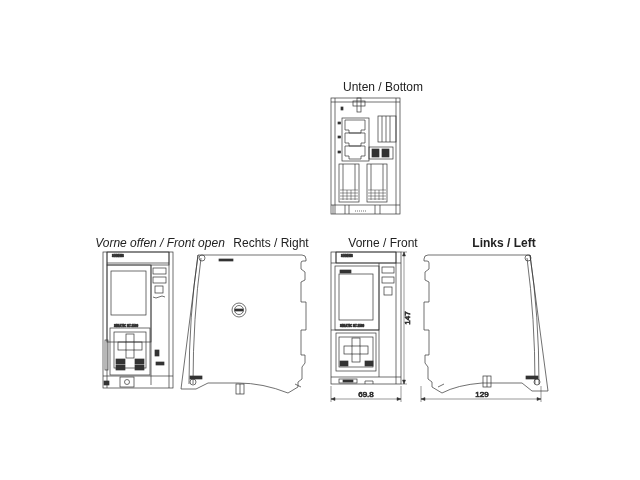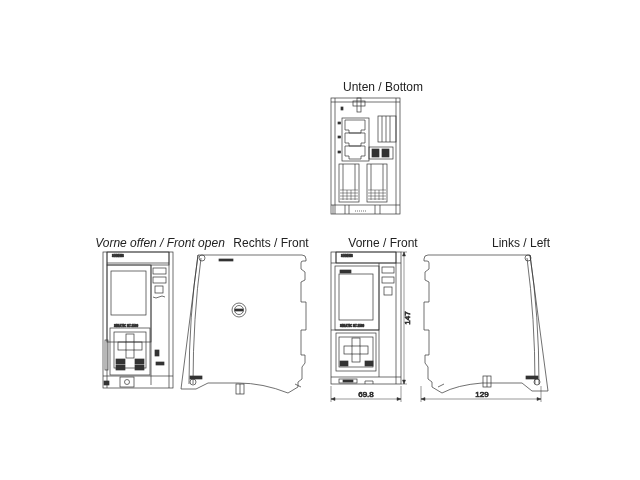--- a/index.html
+++ b/index.html
@@ -9,23 +9,23 @@
                   transform: translateX(-50%); padding-left: 44px; }
     svg.drawing { position: absolute; left: 0; top: 0; }
     .dim-text { font-family: "Liberation Sans", sans-serif; font-size: 8px; fill: #222; }
     .tiny { font-family: "Liberation Sans", sans-serif; font-size: 2.6px; fill: #111; font-weight: bold; }
   </style>
 </head>
 <body>
 
 <div class="view-label" style="left:361px; top:80px;">Unten / Bottom</div>
 <div class="view-label" style="left:138px; top:236px;font-style:italic;">Vorne offen / Front open</div>
-<div class="view-label" style="left:249px; top:236px;">Rechts / Front</div>
+<div class="view-label" style="left:249px; top:236px;">Rechts / Right</div>
 <div class="view-label" style="left:361px; top:236px;">Vorne / Front</div>
-<div class="view-label" style="left:499px; top:236px;">Links / Left</div>
+<div class="view-label" style="left:482px; top:236px;font-weight:bold;">Links / Left</div>
 
 <svg class="drawing" width="640" height="480" viewBox="0 0 640 480" fill="none" stroke="#333" stroke-width="0.7">
 
   <g>
     <rect x="331" y="98" width="69" height="116"></rect>
     <line x1="331" y1="102" x2="400" y2="102"></line>
     <line x1="335" y1="98" x2="335" y2="214"></line>
     <line x1="396" y1="98" x2="396" y2="214"></line>
 
     <rect x="353" y="101" width="12" height="5"></rect>

